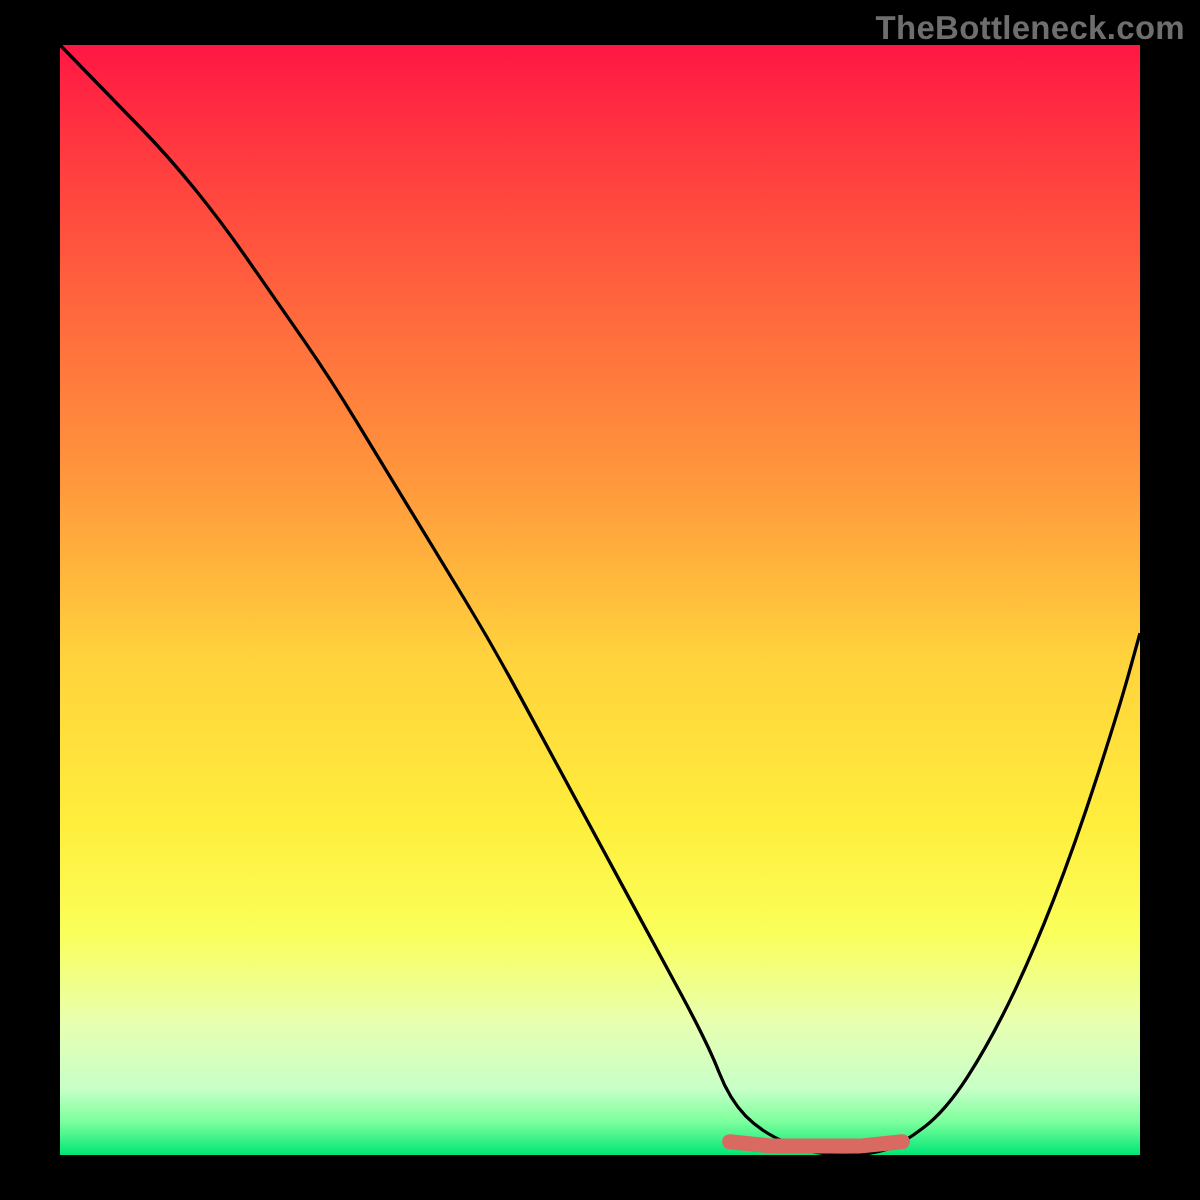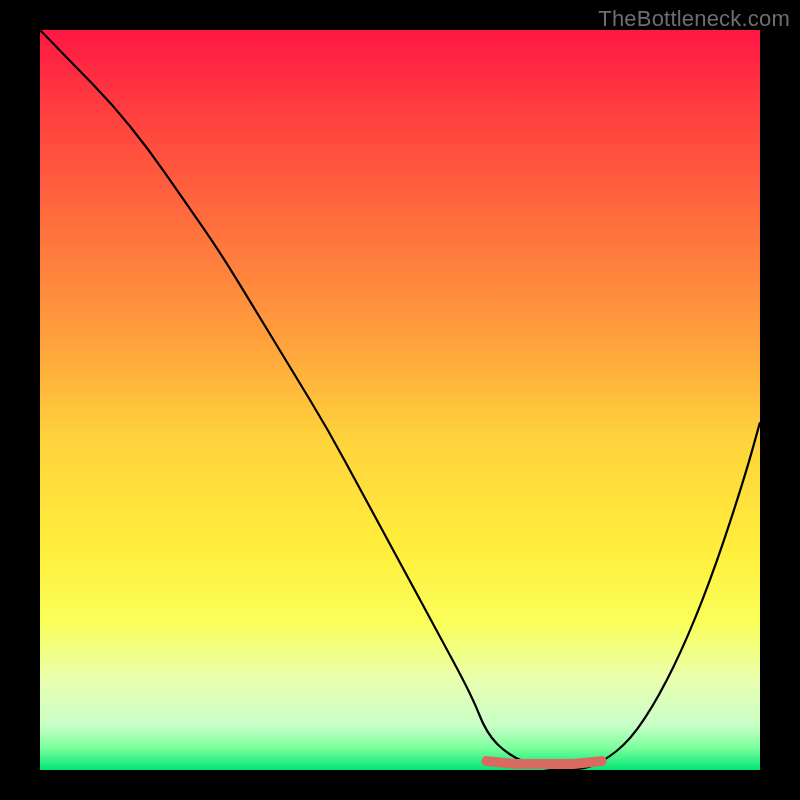--- a/index.html
+++ b/index.html
@@ -10,21 +10,21 @@
     position: relative;
     font-family: Arial, sans-serif;
     overflow: hidden;
   }
   .watermark {
     position: absolute;
     top: 6px;
     right: 10px;
     color: #6e6e6e;
     font-size: 22px;
-    font-weight: 400;
+    font-weight: 700;
     z-index: 10;
     letter-spacing: 0.2px;
   }
   .plot-area {
     position: absolute;
     left: 40px;
     top: 30px;
     width: 720px;
     height: 740px;
   }

